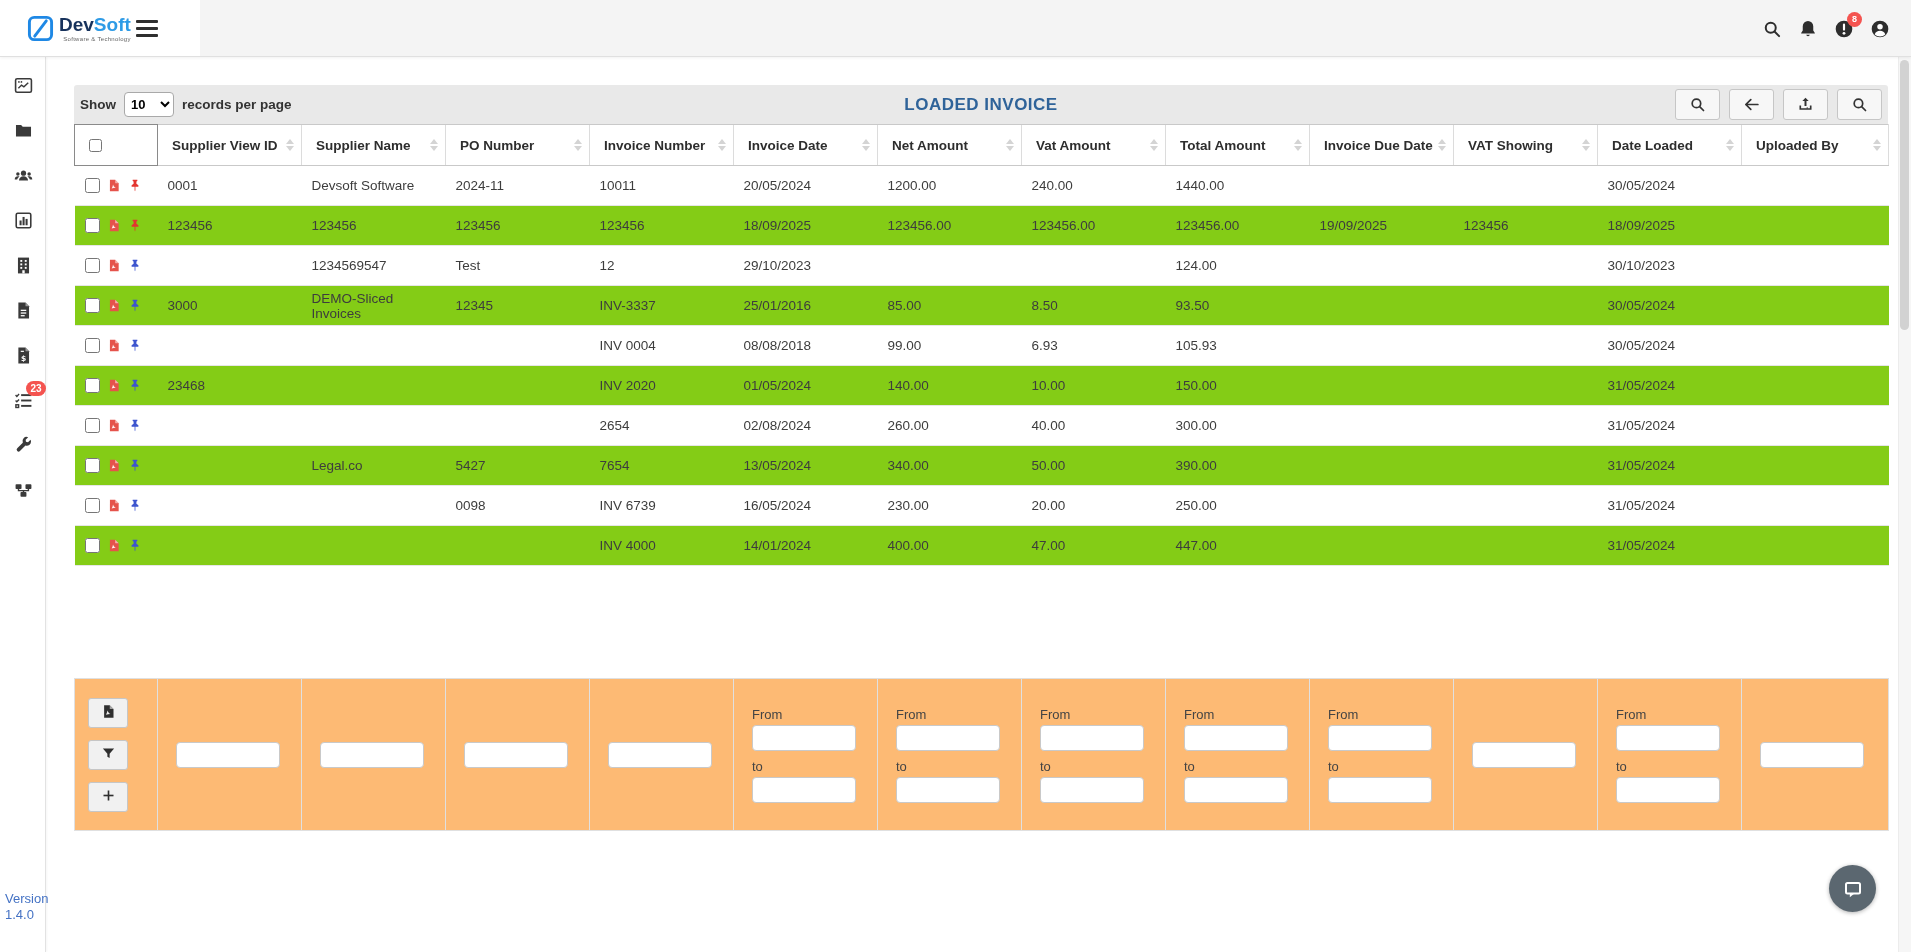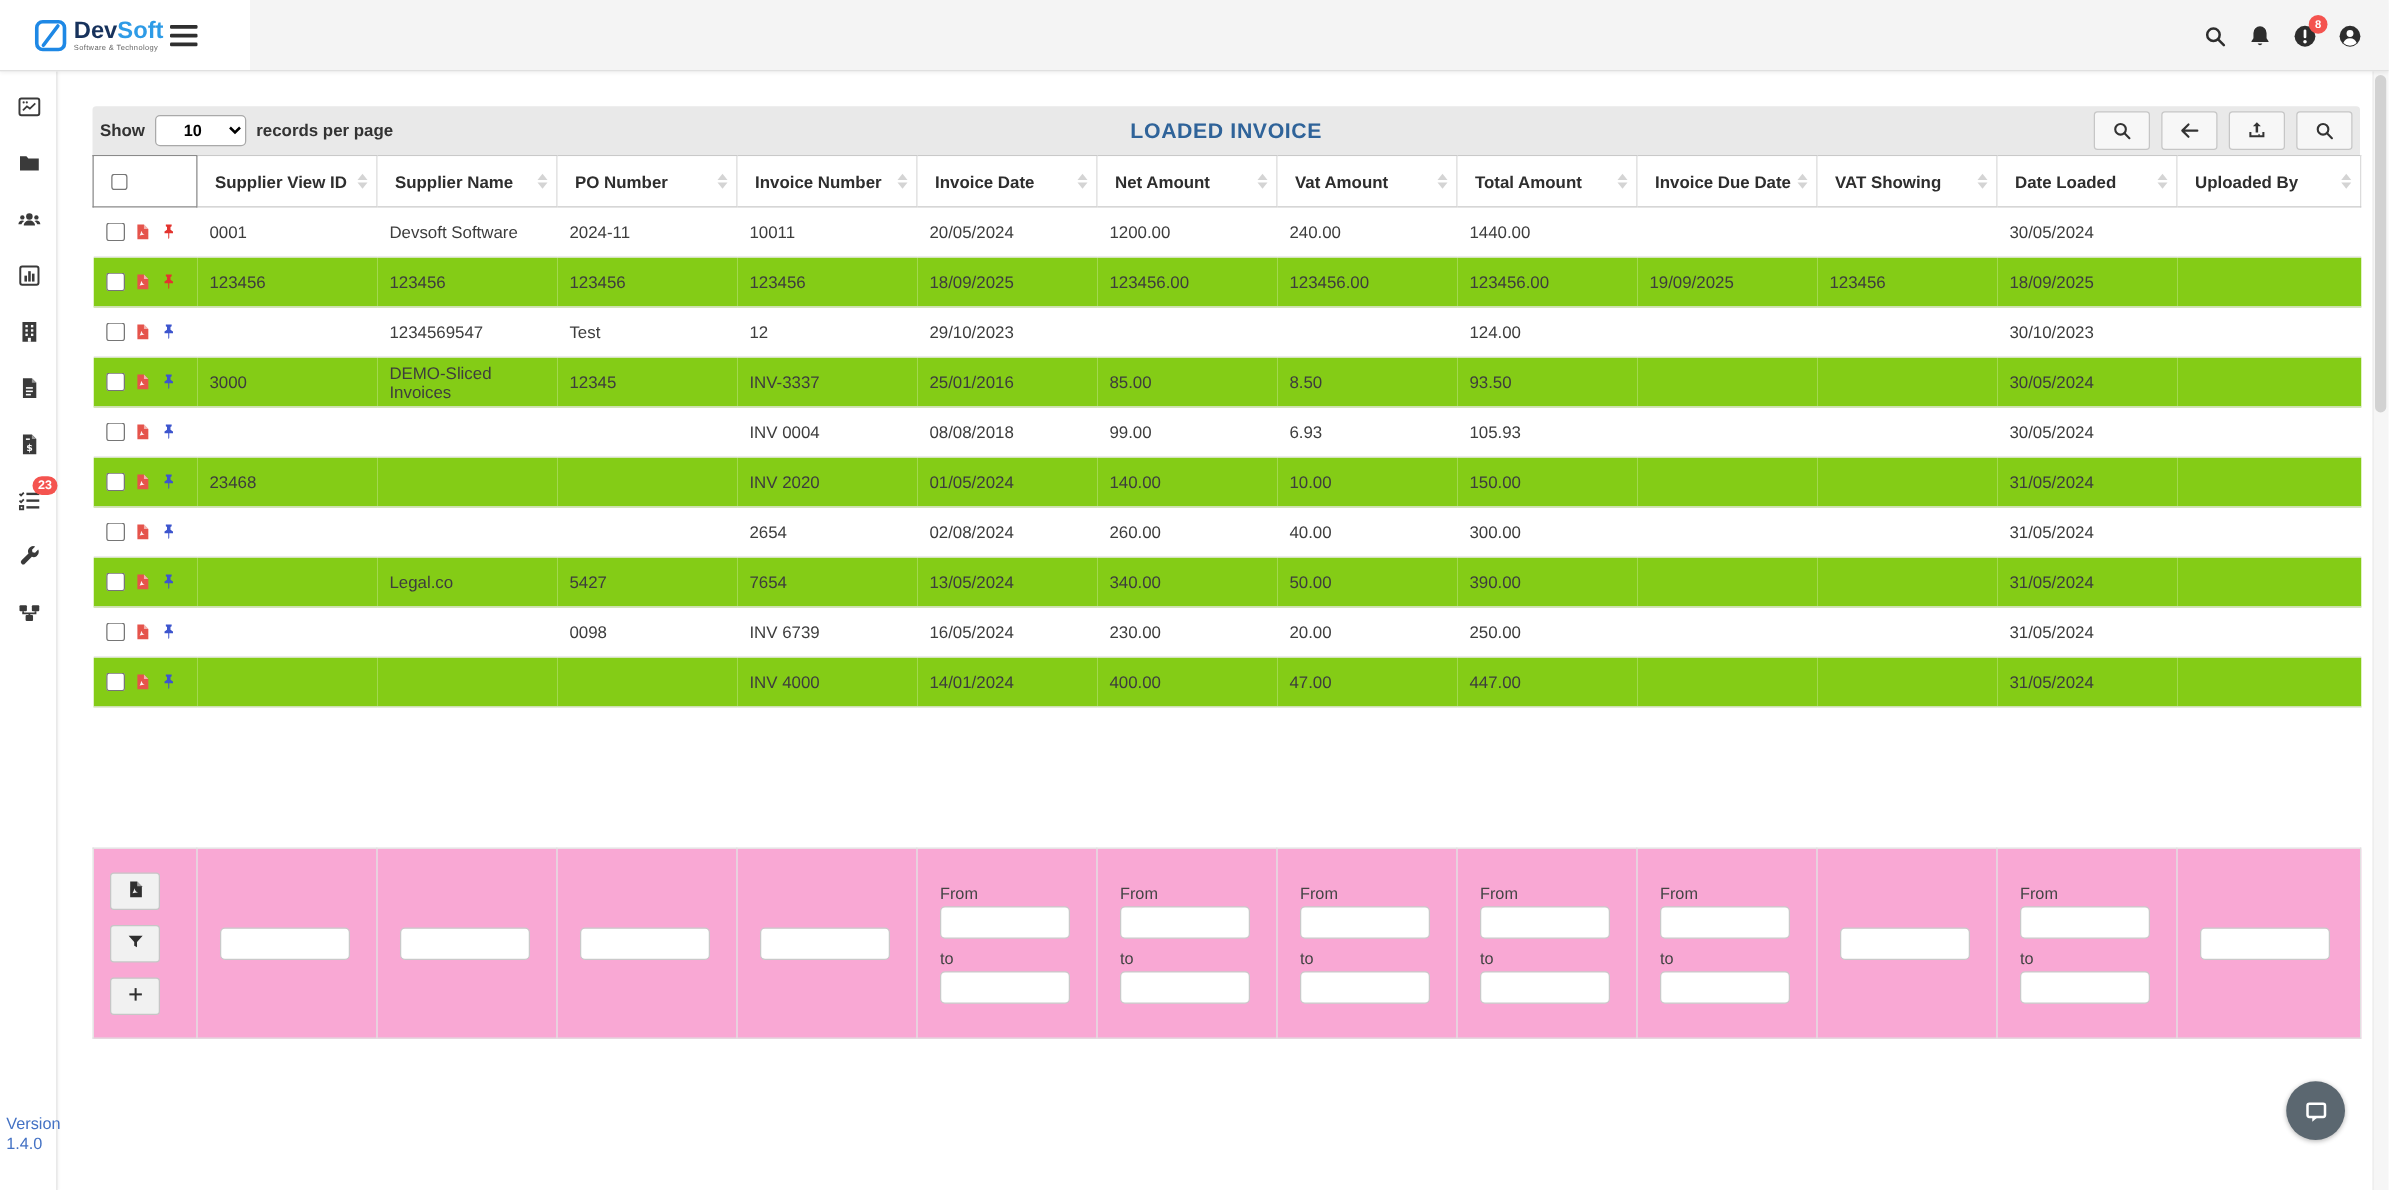--- a/index.html
+++ b/index.html
@@ -10,21 +10,21 @@
   html,body{margin:0;padding:0}
   body{width:1911px;height:952px;position:relative;overflow:hidden;background:#fff;
        font-family:"Liberation Sans",sans-serif;color:#3d3d3d}
 
   
   .app-header{position:absolute;left:0;top:0;width:1911px;height:57px;background:#f4f4f4;
               border-bottom:1px solid #e0e0e0;box-shadow:0 1px 3px rgba(0,0,0,.06);z-index:10}
   .logo-zone{position:absolute;left:0;top:0;width:200px;height:56px;background:#fff;
              display:flex;align-items:center;padding-left:27px}
   .logo-mark{width:27px;height:27px;flex:0 0 auto}
-  .logo-text{margin-left:5px;line-height:1;text-align:left}
+  .logo-text{margin-left:5px;line-height:1;text-align:right}
   .logo-line1{font-size:19px;font-weight:bold}
   .logo-dev{color:#17325c}
   .logo-soft{color:#2e9be6}
   .logo-tagline{font-size:6px;color:#666;margin-top:2px;letter-spacing:.3px}
   .hamburger{position:absolute;left:136px;top:16px;width:22px;height:24px;cursor:pointer;
              display:flex;flex-direction:column;justify-content:center;gap:4px;background:none;border:none;padding:0}
   .hamburger i{display:block;height:3px;background:#2f2f2f;border-radius:1px}
   .header-icons{position:absolute;right:21px;top:0;height:57px;display:flex;align-items:center;gap:16px}
   .h-icon{width:20px;height:20px;position:relative;color:#2d2d2d;cursor:pointer;background:none;border:none;padding:0}
   .h-icon svg{width:20px;height:20px;display:block}
@@ -43,21 +43,21 @@
               display:flex;align-items:center;justify-content:center;padding:0 3px}
 
   
   .main{position:absolute;left:46px;top:57px;right:0;bottom:0;background:#fff}
   .card{position:absolute;left:28px;top:28px;width:1814px}
   .toolbar{height:39px;background:#e9e9e9;border-radius:3px 3px 0 0;position:relative;
            display:flex;align-items:center}
   .show-group{display:flex;align-items:center;gap:8px;padding-left:6px;position:relative;z-index:2}
   .show-label,.records-label{font-weight:bold;font-size:13.5px;color:#333}
   .page-size{height:25px;min-width:50px;border:1px solid #a9a9a9;border-radius:4px;background:#fff;
-             font-size:13px;font-weight:bold;padding:0 18px;font-family:"Liberation Sans",sans-serif}
+             font-size:13px;font-weight:bold;padding:0 2px;font-family:"Liberation Sans",sans-serif}
   .card-title{position:absolute;left:0;right:0;text-align:center;color:var(--title);
               font-weight:bold;font-size:17px;letter-spacing:.5px;z-index:1}
   .tb-buttons{position:absolute;right:6px;display:flex;gap:9px;z-index:2}
   .tb-btn{width:45px;height:31px;border:1px solid #c6c6c6;border-radius:3px;background:#f7f7f7;
           display:flex;align-items:center;justify-content:center;color:#333;cursor:pointer;padding:0}
   .tb-btn svg{width:17px;height:17px}
 
   
   table.grid{border-collapse:collapse;table-layout:fixed;width:1814px;font-size:13.5px;color:#3d3d3d}
   .grid thead th{height:41px;background:#fff;border-top:1px solid #c9c9c9;border-bottom:1px solid #c9c9c9;
@@ -75,21 +75,21 @@
   .cb-wrap{display:flex;align-items:center;gap:7px}
   .cb-wrap input{width:15px;height:15px;margin:0;cursor:pointer}
   .ic{width:14px;height:15px;display:inline-flex;cursor:pointer}
   .ic svg{width:14px;height:15px}
   .ic.pdf{color:var(--pdf)}
   .ic.pin.red{color:var(--pin-red)}
   .ic.pin.blue{color:var(--pin-blue)}
   tr.spacer-row td{height:113px;border-bottom:none;background:#fff;padding:0}
 
   
-  tr.filter-row td{background:#f9a8d4;border:1px solid #e0e0e0;height:152px;vertical-align:middle;padding:0}
+  tr.filter-row td{background:#fdba74;border:1px solid #e0e0e0;height:152px;vertical-align:middle;padding:0}
   .f-actions-wrap{display:flex;flex-direction:column;gap:12px;padding-left:13px}
   .f-btn{width:40px;height:30px;border:1px solid #c6c6c6;border-radius:3px;background:#f1f1f1;
          display:flex;align-items:center;justify-content:center;color:#2f2f2f;cursor:pointer;padding:0}
   .f-btn svg{width:15px;height:15px}
   .f-text{width:104px;height:26px;border:1px solid #c9c9c9;border-radius:4px;margin-left:18px;
           font-family:"Liberation Sans",sans-serif;padding:0 6px}
   .rng{padding-left:18px;font-size:13px;color:#444}
   .rng label{display:block;margin:0 0 3px 0}
   .rng input{display:block;width:104px;height:26px;border:1px solid #c9c9c9;border-radius:4px;
              margin:0 0 8px 0;font-family:"Liberation Sans",sans-serif;padding:0 6px}

